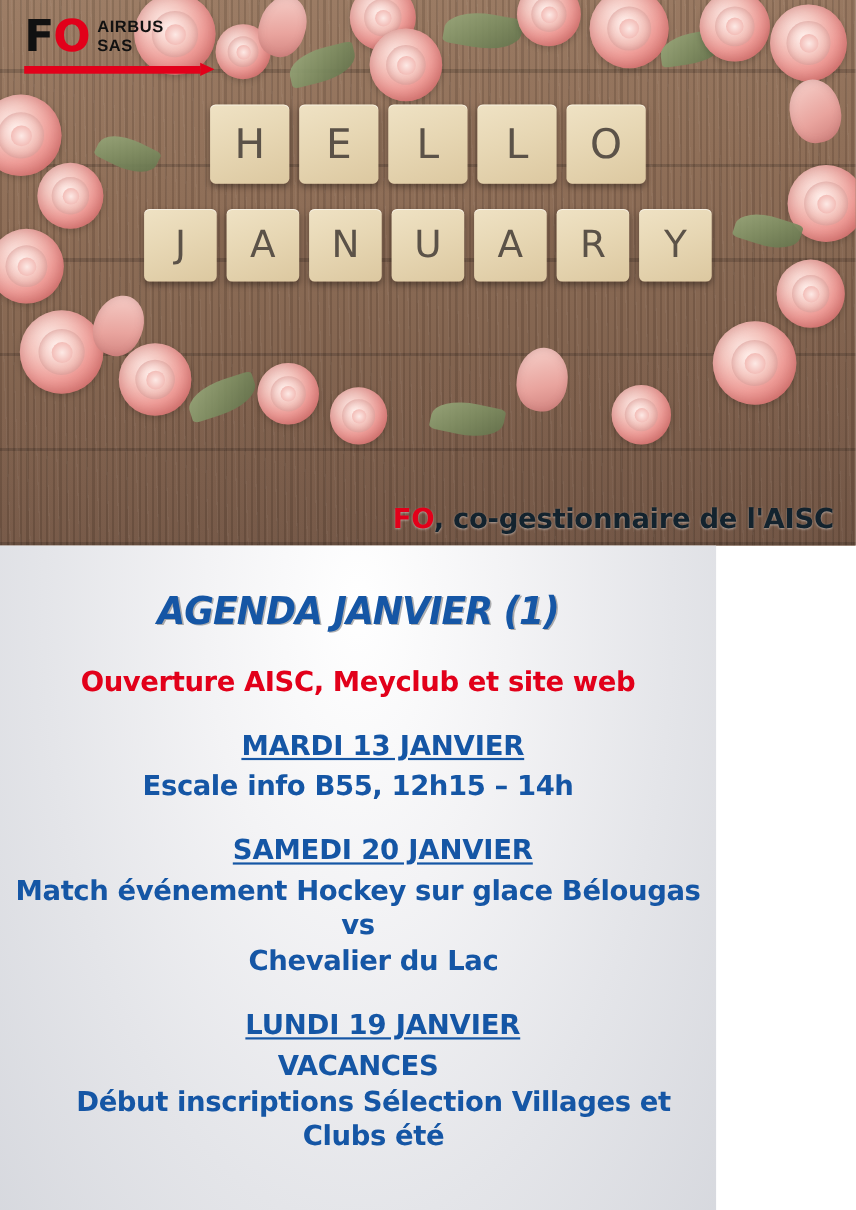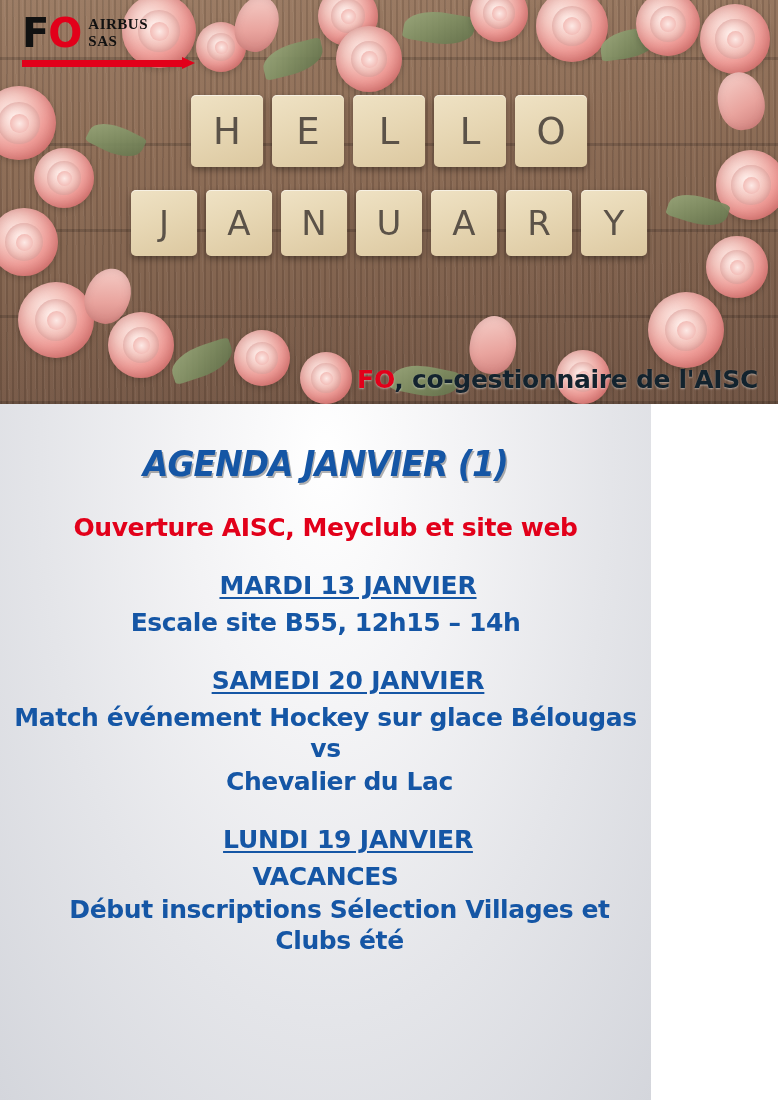--- a/index.html
+++ b/index.html
@@ -11,21 +11,21 @@
   }
   body {
     background: #ffffff;
     position: relative;
   }
 
   
   .hero {
     position: relative;
     width: 778px;
-    height: 404px;
+    height: 496px;
     overflow: hidden;
     background: #8a6a55;
   }
   
   .wood {
     position: absolute;
     inset: 0;
     background:
       repeating-linear-gradient(90deg,
         rgba(0,0,0,0.10) 0px, rgba(0,0,0,0.10) 2px,
@@ -131,21 +131,21 @@
     letter-spacing: -1px;
   }
   .logo-fo .o { color: #e2001a; }
   .logo-words {
     display: flex;
     flex-direction: column;
     justify-content: flex-start;
     padding-top: 2px;
   }
   .logo-words span {
-    font-family: Liberation Serif, serif;
+    font-family: Liberation Sans, sans-serif;
     font-weight: 700;
     font-size: 15px;
     line-height: 17px;
     color: #111111;
     letter-spacing: .5px;
   }
   .logo-underline {
     position: absolute;
     left: 22px;
     top: 60px;
@@ -298,21 +298,21 @@
 
 <div class="sheet">
   <div class="agenda-title">AGENDA JANVIER (1)</div>
 
   <div class="entry">
     <div class="entry-line red">Ouverture AISC, Meyclub et site web</div>
   </div>
 
   <div class="entry">
     <div class="entry-date blue">MARDI 13 JANVIER</div>
-    <div class="entry-line blue">Escale site B55, 12h15 – 14h</div>
+    <div class="entry-line blue">Escale info B55, 12h15 – 14h</div>
   </div>
 
   <div class="entry">
     <div class="entry-date blue">SAMEDI 20 JANVIER</div>
     <div class="entry-line blue">Match événement Hockey sur glace Bélougas vs</div>
     <div class="entry-line blue sub">Chevalier du Lac</div>
   </div>
 
   <div class="entry">
     <div class="entry-date blue">LUNDI 19 JANVIER</div>

